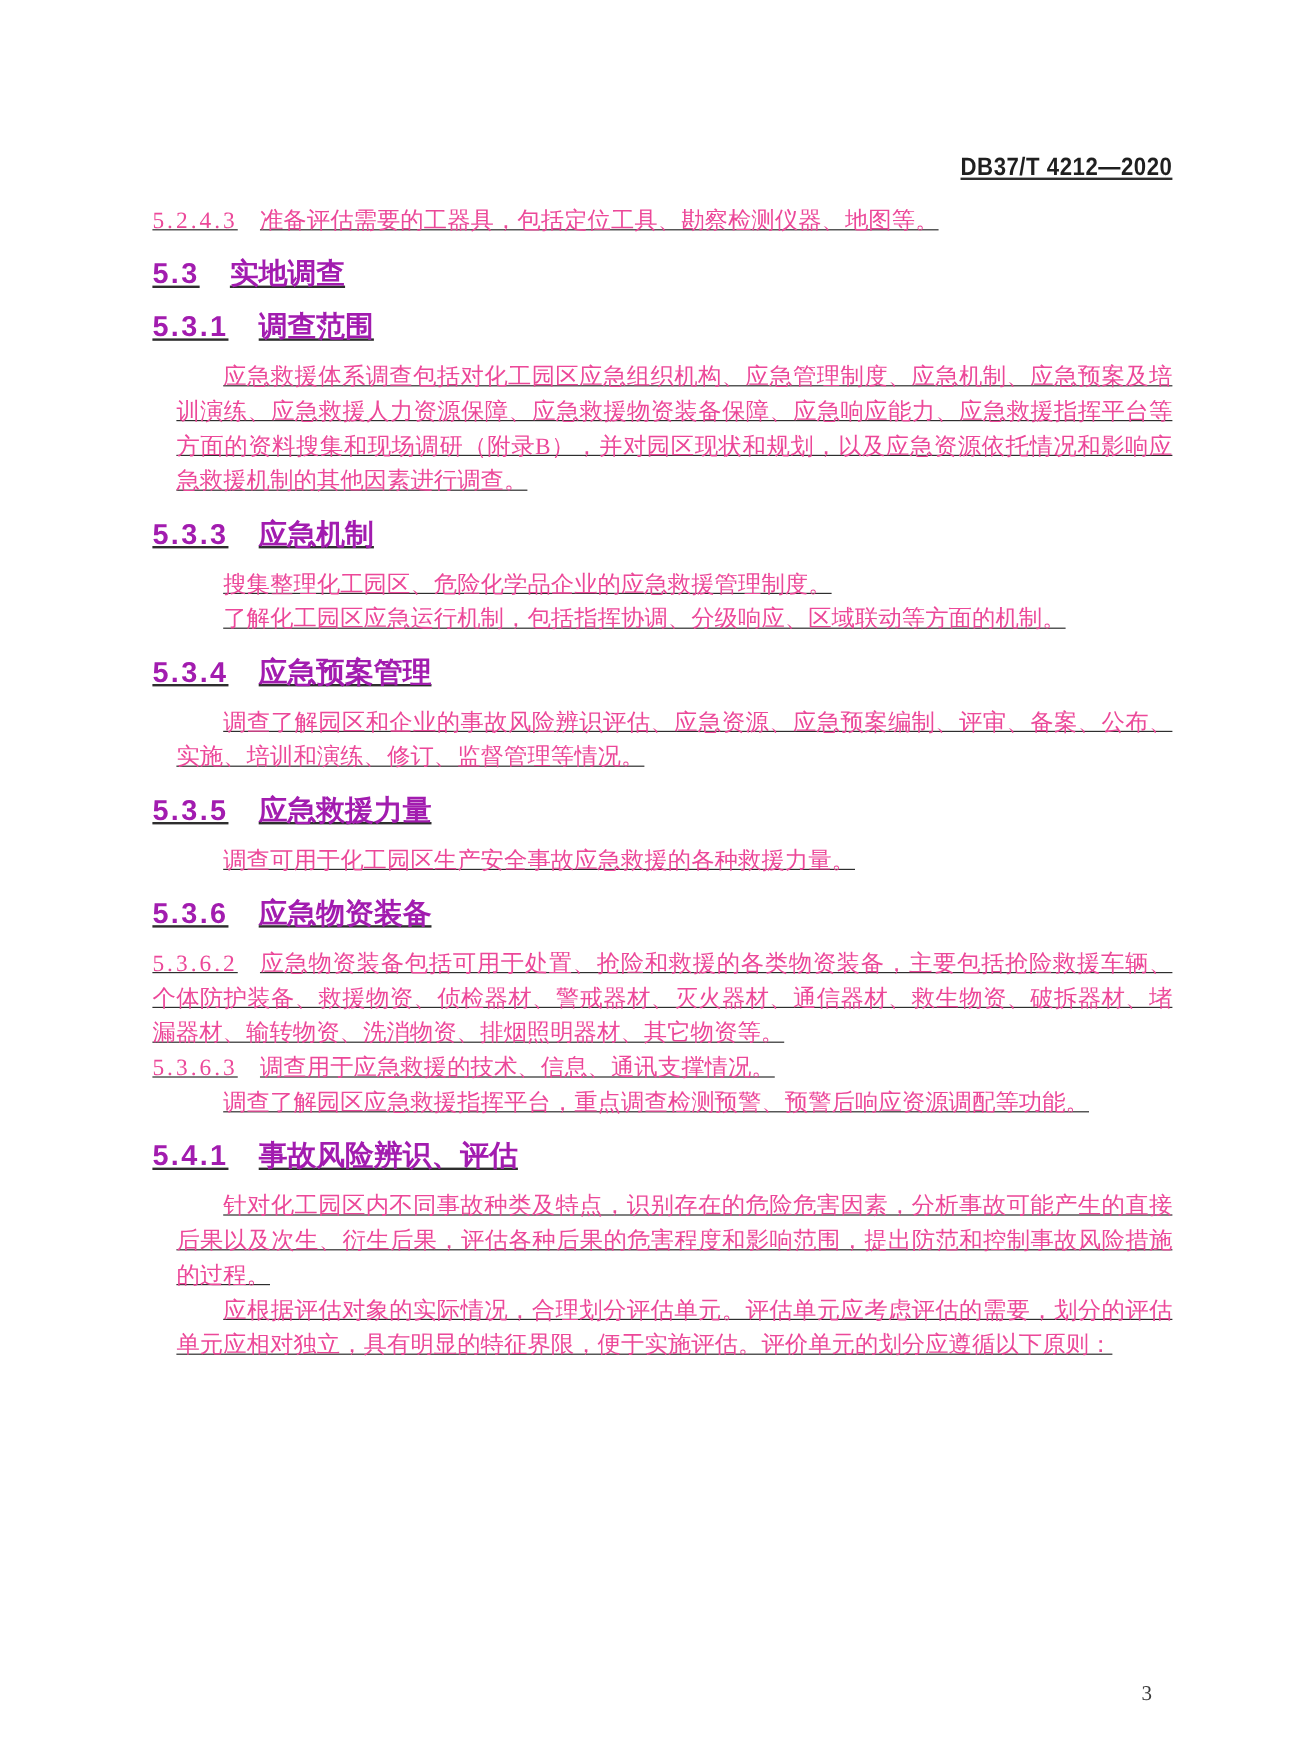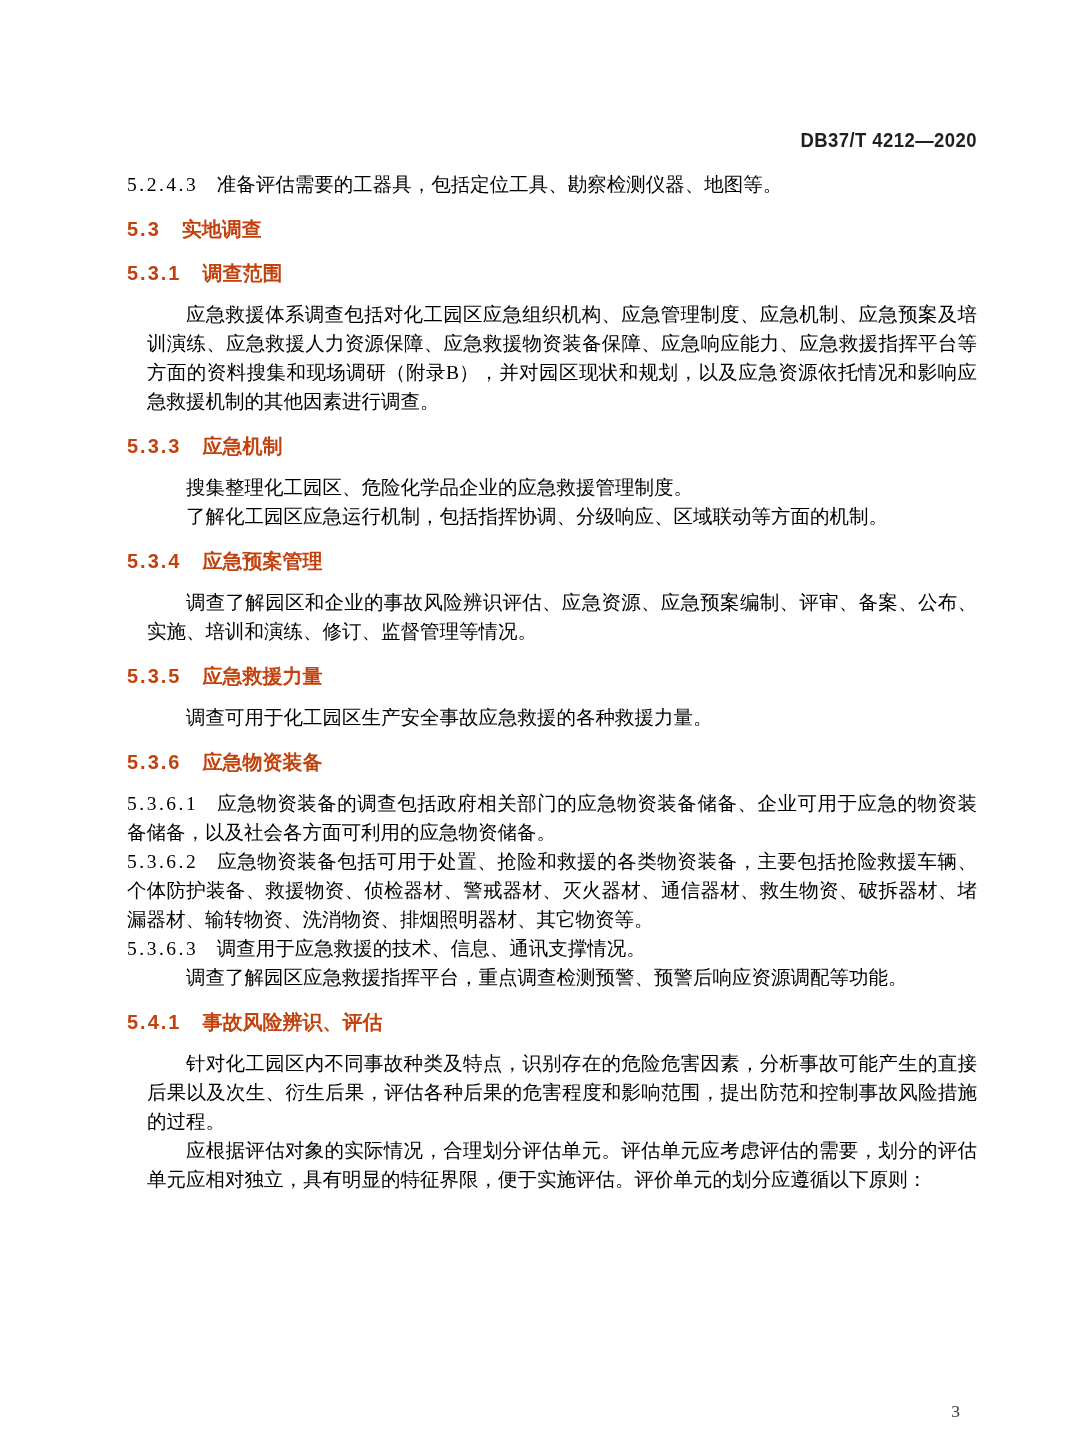--- a/index.html
+++ b/index.html
@@ -8,51 +8,52 @@
     background: #ffffff;
     color: #2e2e2e;
     font-family: "Liberation Serif", "DejaVu Serif", serif;
     position: relative;
     overflow: hidden;
   }
   .page {
     position: absolute; inset: 0;
     padding: 126px 103px 0 127px;
     box-sizing: border-box;
+    text-decoration: underline;
   }
   .doc-header {
     text-align: right;
     font-family: "Liberation Sans", "DejaVu Sans", sans-serif;
     font-weight: bold;
     font-size: 21px;
     line-height: 28px;
     letter-spacing: 0.5px;
     color: #1f1f1f;
     transform: scaleX(0.88);
     transform-origin: 100% 50%;
     margin-bottom: 16px;
   }
   .h2, .h3 {
     font-family: "Liberation Sans", "DejaVu Sans", sans-serif;
     font-weight: bold;
-    font-size: 20px;
+    font-size: 24px;
     line-height: 28px;
     margin: 16px 0 13px 0;
-    color: #c2410c;
+    color: #a21caf;
   }
   .h2 .num, .h3 .num {
     letter-spacing: 2px;
     margin-right: 1.05em;
   }
   p.body-text {
     margin: 0;
     font-size: 19.5px;
     line-height: 29px;
     text-align: justify;
-    color: #000000;
+    color: #ec4899;
   }
   p.indent { text-indent: 2em; margin-left: 20px; }
   p.clause .num {
     letter-spacing: 2.5px;
     margin-right: 0.95em;
   }
   .footer-page {
     position: absolute;
     right: 120px;
     bottom: 26px;
@@ -86,21 +87,20 @@
   <div class="h3"><span class="num">5.3.4</span><span>应急预案管理</span></div>
 
   <p class="body-text indent">调查了解园区和企业的事故风险辨识评估、应急资源、应急预案编制、评审、备案、公布、实施、培训和演练、修订、监督管理等情况。</p>
 
   <div class="h3"><span class="num">5.3.5</span><span>应急救援力量</span></div>
 
   <p class="body-text indent">调查可用于化工园区生产安全事故应急救援的各种救援力量。</p>
 
   <div class="h3"><span class="num">5.3.6</span><span>应急物资装备</span></div>
 
-  <p class="body-text clause"><span class="num">5.3.6.1</span><span>应急物资装备的调查包括政府相关部门的应急物资装备储备、企业可用于应急的物资装备储备，以及社会各方面可利用的应急物资储备。</span></p>
   <p class="body-text clause"><span class="num">5.3.6.2</span><span>应急物资装备包括可用于处置、抢险和救援的各类物资装备，主要包括抢险救援车辆、个体防护装备、救援物资、侦检器材、警戒器材、灭火器材、通信器材、救生物资、破拆器材、堵漏器材、输转物资、洗消物资、排烟照明器材、其它物资等。</span></p>
   <p class="body-text clause"><span class="num">5.3.6.3</span><span>调查用于应急救援的技术、信息、通讯支撑情况。</span></p>
 
 
   <p class="body-text indent">调查了解园区应急救援指挥平台，重点调查检测预警、预警后响应资源调配等功能。</p>
 
 
   <div class="h3"><span class="num">5.4.1</span><span>事故风险辨识、评估</span></div>
 
   <p class="body-text indent">针对化工园区内不同事故种类及特点，识别存在的危险危害因素，分析事故可能产生的直接后果以及次生、衍生后果，评估各种后果的危害程度和影响范围，提出防范和控制事故风险措施的过程。</p>

